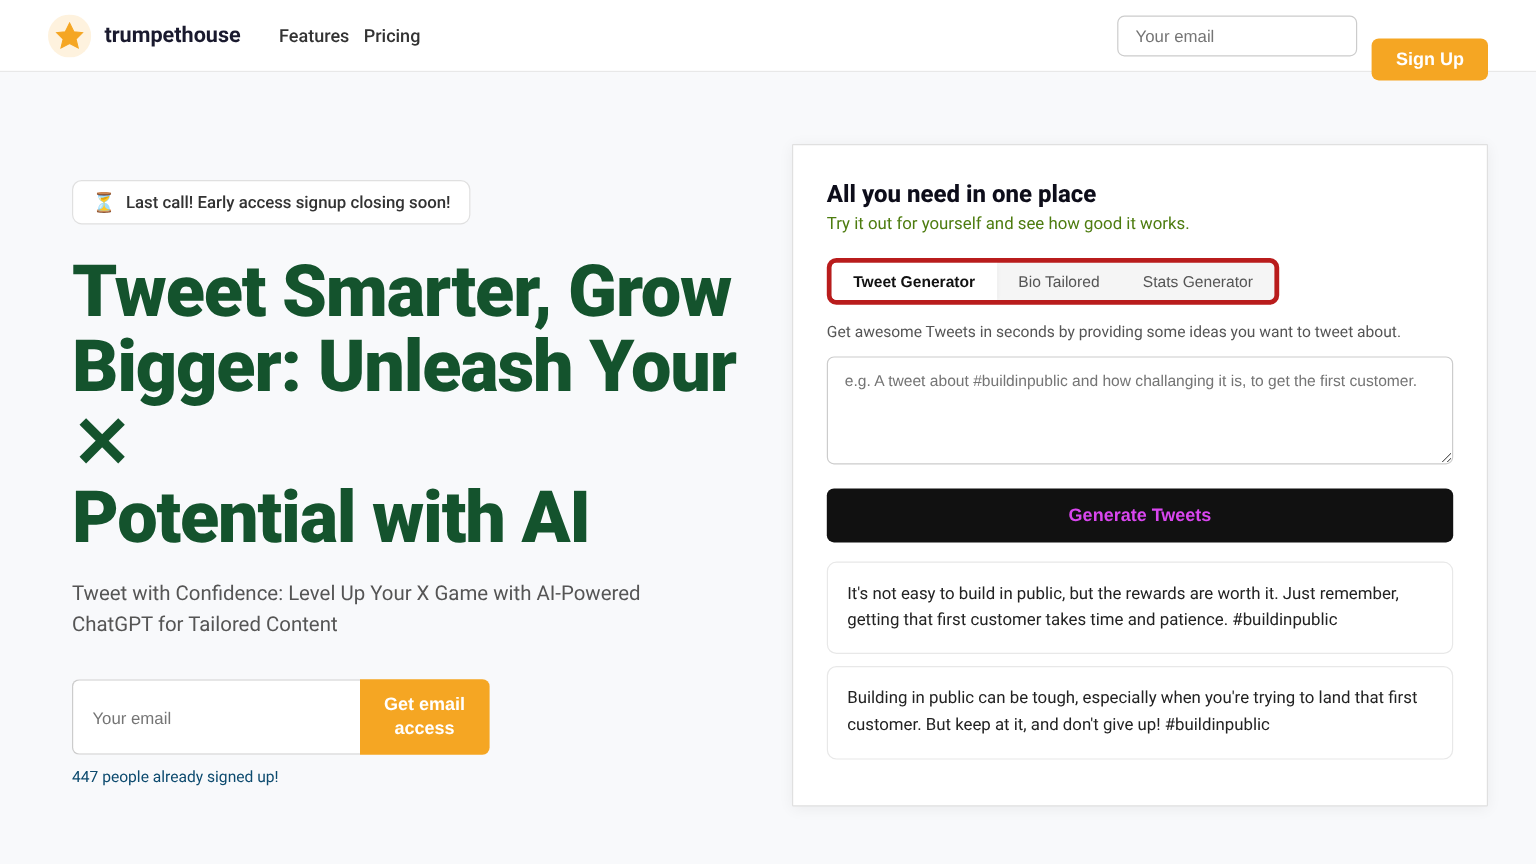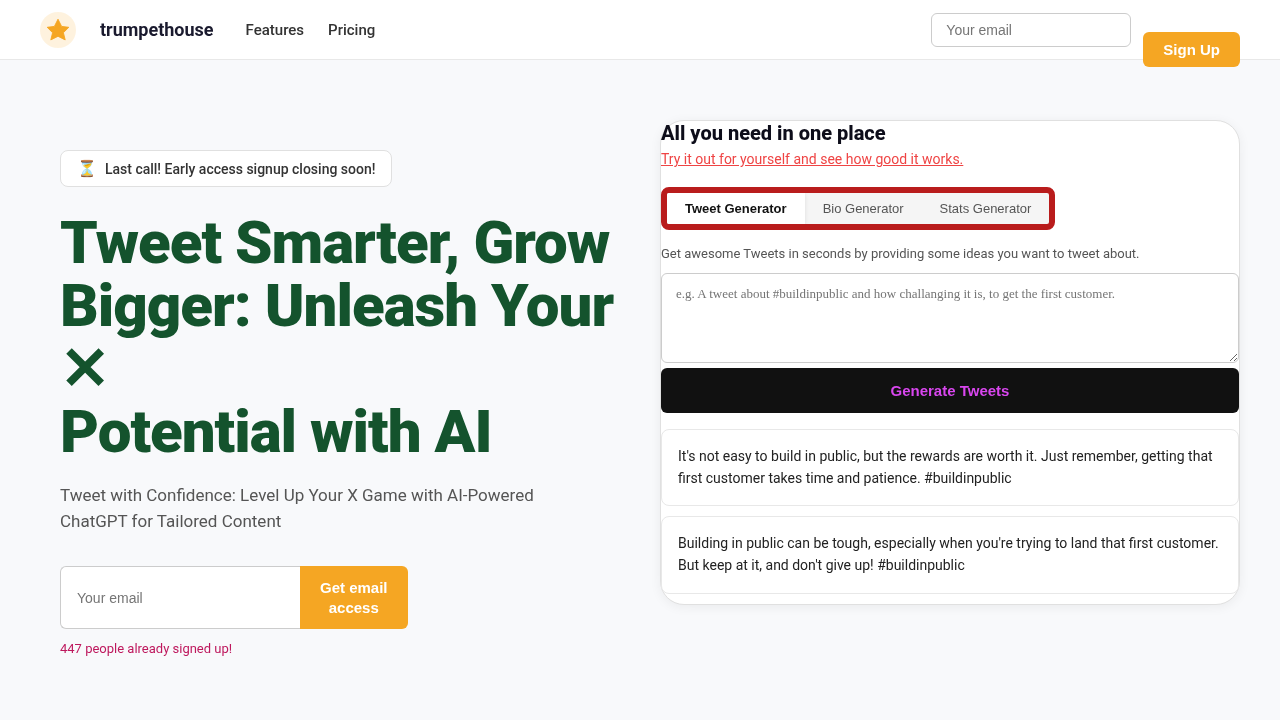--- a/index.html
+++ b/index.html
@@ -19,33 +19,33 @@
       z-index: 100;
     }
     .nav-left {
       display: flex;
       align-items: center;
       gap: 32px;
     }
     .logo {
       display: flex;
       align-items: center;
-      gap: 24px;
+      gap: 11px;
       text-decoration: none;
       color: #1a1a2e;
       font-weight: 700;
       font-size: 18px;
     }
     .logo-icon {
       width: 36px;
       height: 36px;
     }
     .nav-links {
       display: flex;
-      gap: 24px;
+      gap: 12px;
       list-style: none;
     }
     .nav-links a {
       text-decoration: none;
       color: #333;
       font-size: 15px;
       font-weight: 500;
     }
     .nav-right {
       display: flex;
@@ -145,50 +145,50 @@
       border-radius: 0 6px 6px 0;
       padding: 12px 20px;
       font-size: 15px;
       font-weight: 700;
       cursor: pointer;
       white-space: nowrap;
       line-height: 1.3;
     }
     .signup-count {
       font-size: 13px;
-      color: #be185d;
+      color: #0c4a6e;
     }
 
     
     .hero-right {
       flex: 1;
       min-width: 0;
     }
     .demo-card {
       background: #fff;
       border: 1px solid #e0e0e0;
-      border-radius: 24px;
+      border-radius: 1px;
+      padding: 28px;
       box-shadow: 0 2px 12px rgba(0,0,0,0.06);
     }
     .demo-card-title {
       font-size: 20px;
       font-weight: 800;
       color: #0d0d1a;
       margin-bottom: 6px;
     }
     .demo-card-subtitle {
       font-size: 14px;
-      color: #ef4444;
+      color: #4d7c0f;
       margin-bottom: 20px;
-      text-decoration: underline;
     }
     .tabs {
       display: flex;
       gap: 0;
-      border: 6px solid #b91c1c;
+      border: 4px solid #b91c1c;
       border-radius: 8px;
       overflow: hidden;
       width: fit-content;
       margin-bottom: 16px;
       background: #f5f5f5;
     }
     .tab {
       padding: 8px 18px;
       font-size: 13px;
       font-weight: 500;
@@ -210,23 +210,23 @@
     }
     .demo-textarea {
       width: 100%;
       border: 1px solid #ccc;
       border-radius: 6px;
       padding: 12px 14px;
       font-size: 13px;
       color: #aaa;
       resize: vertical;
       min-height: 90px;
-      font-family: Liberation Serif, serif;
+      font-family: Liberation Sans, sans-serif;
       outline: none;
-      margin-bottom: 1px;
+      margin-bottom: 16px;
     }
     .generate-btn {
       width: 100%;
       background: #111;
       color: #d946ef;
       border: none;
       border-radius: 6px;
       padding: 14px;
       font-size: 15px;
       font-weight: 600;
@@ -294,21 +294,21 @@
     <p class="signup-count">447 people already signed up!</p>
   </div>
 
   <div class="hero-right">
     <div class="demo-card">
       <div class="demo-card-title">All you need in one place</div>
       <div class="demo-card-subtitle">Try it out for yourself and see how good it works.</div>
 
       <div class="tabs">
         <button class="tab active">Tweet Generator</button>
-        <button class="tab">Bio Generator</button>
+        <button class="tab">Bio Tailored</button>
         <button class="tab">Stats Generator</button>
       </div>
 
       <p class="demo-description">Get awesome Tweets in seconds by providing some ideas you want to tweet about.</p>
 
       <textarea class="demo-textarea" placeholder="e.g. A tweet about #buildinpublic and how challanging it is, to get the first customer." style=""></textarea>
 
       <button class="generate-btn">Generate Tweets</button>
 
       <div class="result-card">

